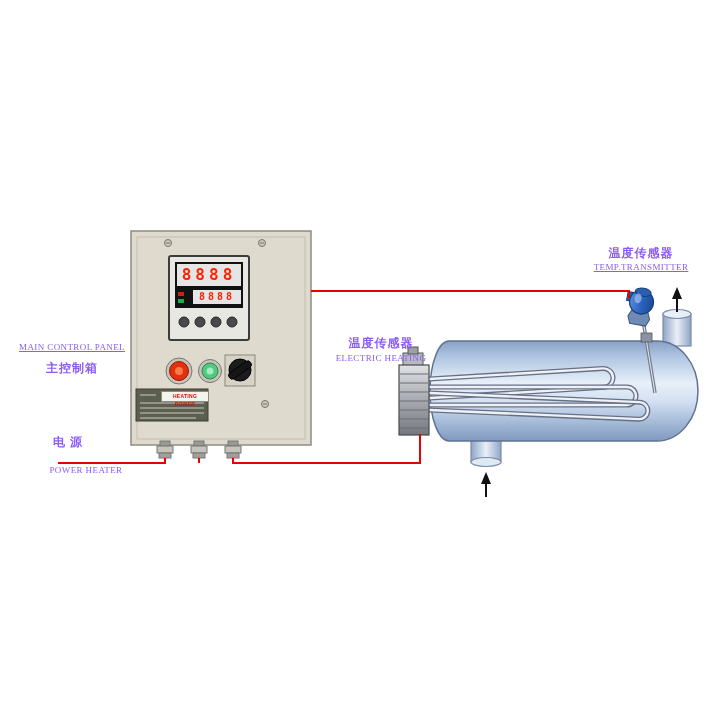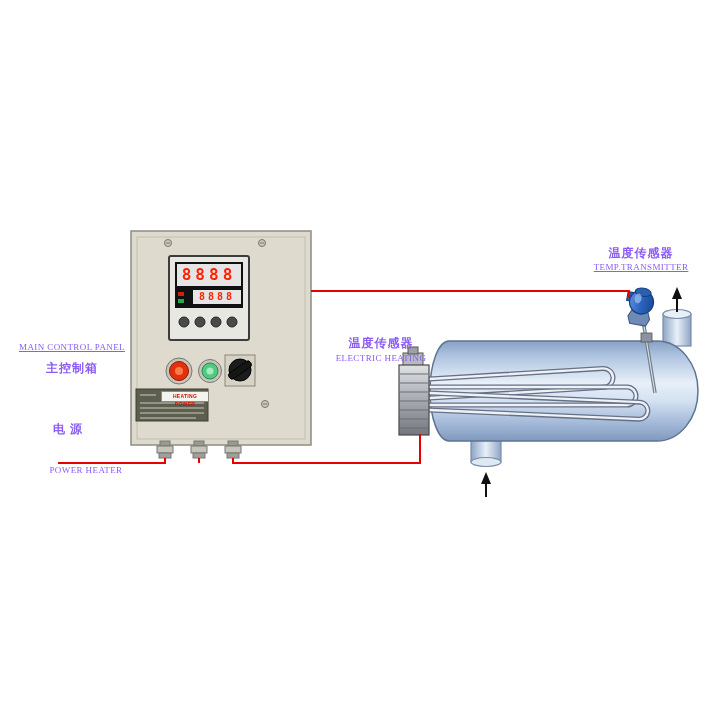--- a/index.html
+++ b/index.html
@@ -192,21 +192,21 @@
 </svg>
 
 <div id="pv-display" class="display">8888</div>
 <div id="sv-display" class="display">8888</div>
 
 <div id="nameplate-strip">HEATING POWER</div>
 
 <div class="label label-zh" style="left:72px;top:332px;margin-top:36px;">主控制箱</div>
 <div class="label label-en" style="left:72px;top:347px;text-decoration:underline;">MAIN CONTROL PANEL</div>
 
-<div class="label label-zh" style="left:68px;top:429px;">电 源</div>
+<div class="label label-zh" style="left:68px;top:442px;">电 源</div>
 <div class="label label-en" style="left:86px;top:470px;">POWER HEATER</div>
 
 <div class="label label-zh" style="left:381px;top:343px;">温度传感器</div>
 <div class="label label-en" style="left:381px;top:358px;">ELECTRIC HEATING</div>
 
 <div class="label label-zh" style="left:641px;top:253px;">温度传感器</div>
 <div class="label label-en" style="left:641px;top:267px;text-decoration:underline;">TEMP.TRANSMITTER</div>
 
 </div>
 

